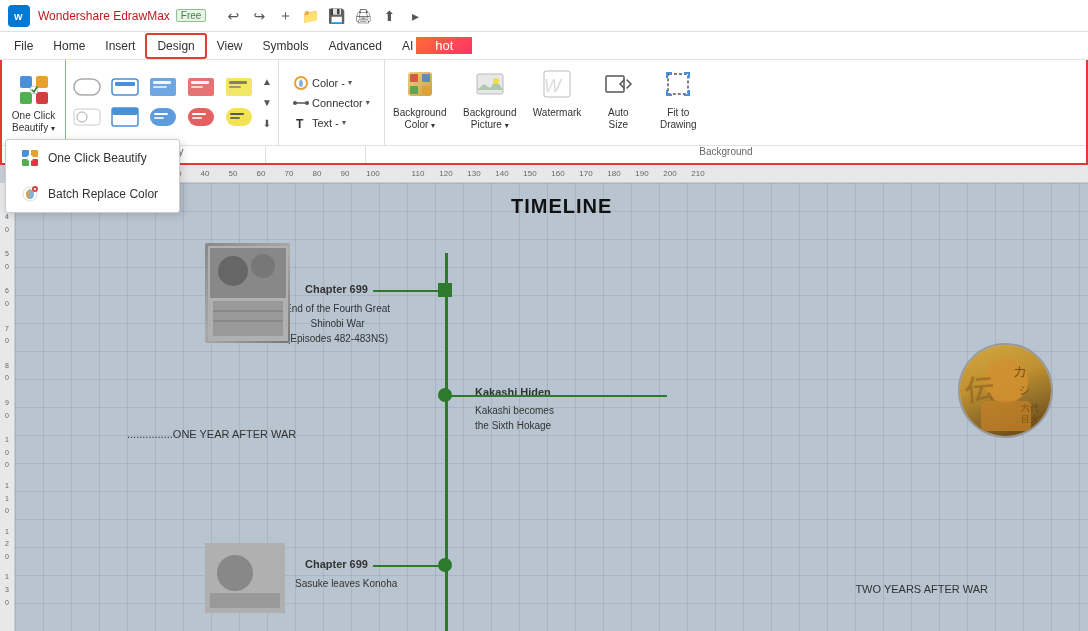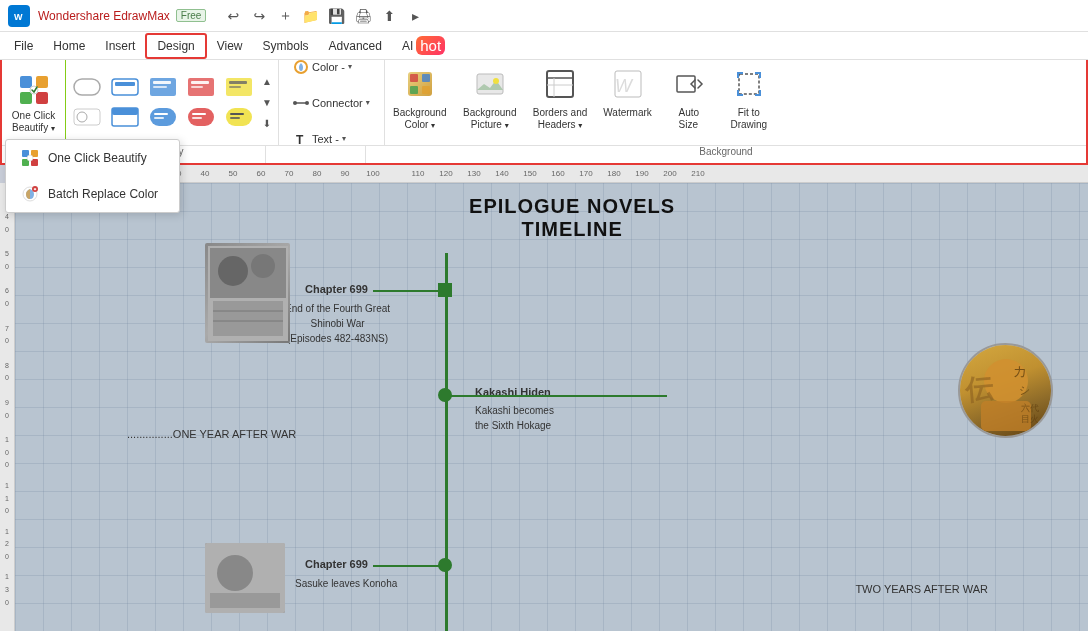--- a/index.html
+++ b/index.html
@@ -54,22 +54,22 @@
       border: 2px solid #e53935;
       color: #333;
       border-radius: 3px;
     }
     .menu-item-ai {
       display: flex; align-items: center; gap: 3px;
       padding: 4px 10px; cursor: pointer; border-radius: 3px; font-size: 12px; color: #333;
     }
     .hot-badge {
       background: linear-gradient(135deg, #ff6b35, #ff3366);
-      color: white; font-size: 15px; padding: 1px 4px;
-      border-radius: 6px;
+      color: white; font-size: 13px; padding: 1px 19px;
+      border-radius: 0;
     }
     .ribbon-mini-btn {
       display: flex; align-items: center; gap: 3px; padding: 2px 6px;
       cursor: pointer; border-radius: 3px; font-size: 11px; color: #333;
     }
     .dropdown-arrow { font-size: 8px; color: #555; }
 
     
     .big-ribbon-btn {
       display: flex; flex-direction: column; align-items: center; justify-content: flex-start;
@@ -244,21 +244,21 @@
         </div>
       </div>
 
       <div style="display:flex; flex-direction:column; justify-content:space-between; height:60px; padding:2px 0;">
         <div style="width:14px;height:14px;display:flex;align-items:center;justify-content:center;cursor:pointer;color:#555;font-size:10px;">▲</div>
         <div style="width:14px;height:14px;display:flex;align-items:center;justify-content:center;cursor:pointer;color:#555;font-size:10px;">▼</div>
         <div style="width:14px;height:14px;display:flex;align-items:center;justify-content:center;cursor:pointer;color:#555;font-size:10px;">⬇</div>
       </div>
     </div>
 
-    <div style="display:flex; flex-direction:column; justify-content:center; border-right:1px solid #e0e0e0; padding:4px 8px; gap:16px; min-width:100px;">
+    <div style="display:flex; flex-direction:column; justify-content:center; border-right:1px solid #e0e0e0; padding:4px 8px; gap:0; min-width:100px;">
       <div class="ribbon-mini-btn">
         <svg width="16" height="16" viewBox="0 0 16 16">
           <circle cx="8" cy="8" r="6" fill="none" stroke="#e8a030" stroke-width="2"></circle>
           <path d="M8 4 Q10 6 10 8 Q10 12 8 12 Q6 12 6 8 Q6 6 8 4" fill="#4a90d9" opacity="0.7"></path>
         </svg>
         <span>Color -</span>
         <span class="dropdown-arrow">▾</span>
       </div>
       <div class="ribbon-mini-btn">
         <svg width="16" height="16" viewBox="0 0 16 16">
@@ -309,35 +309,20 @@
           <circle cx="22" cy="13" r="3" fill="#f0e040"></circle>
         </svg>
       </div>
       <div style="font-size:10px;color:#333;text-align:center;line-height:1.2;margin-top:2px;">
         <span>Background</span><br>
         <span>Picture</span>
         <span style="font-size:8px;">▾</span>
       </div>
     </div>
 
-    <div class="big-ribbon-btn" style="min-width:70px;">
-      <div class="btn-icon" style="width:36px;height:36px;display:flex;align-items:center;justify-content:center;">
-        <svg width="32" height="32" viewBox="0 0 32 32">
-          <rect x="3" y="3" width="26" height="26" rx="2" fill="none" stroke="#555" stroke-width="2"></rect>
-          <line x1="3" y1="10" x2="29" y2="10" stroke="#555" stroke-width="1.5"></line>
-          <line x1="3" y1="17" x2="29" y2="17" stroke="#ccc" stroke-width="1"></line>
-          <line x1="10" y1="10" x2="10" y2="29" stroke="#ccc" stroke-width="1"></line>
-        </svg>
-      </div>
-      <div style="font-size:10px;color:#333;text-align:center;line-height:1.2;margin-top:2px;">
-        <span>Borders and</span><br>
-        <span>Headers</span>
-        <span style="font-size:8px;">▾</span>
-      </div>
-    </div>
 
     <div class="big-ribbon-btn" style="min-width:62px;">
       <div class="btn-icon" style="width:36px;height:36px;display:flex;align-items:center;justify-content:center;">
         <svg width="32" height="32" viewBox="0 0 32 32">
           <text x="3" y="24" font-size="18" fill="#ccc" opacity="0.7" font-style="italic">W</text>
           <rect x="3" y="3" width="26" height="26" rx="2" fill="none" stroke="#bbb" stroke-width="1"></rect>
         </svg>
       </div>
       <div style="font-size:10px;color:#333;text-align:center;line-height:1.2;margin-top:2px;">
         <span>Watermark</span>
@@ -345,21 +330,21 @@
     </div>
 
     <div class="big-ribbon-btn" style="min-width:58px;">
       <div class="btn-icon" style="width:36px;height:36px;display:flex;align-items:center;justify-content:center;">
         <svg width="32" height="32" viewBox="0 0 32 32">
           <rect x="4" y="8" width="18" height="16" rx="1" fill="none" stroke="#555" stroke-width="1.5"></rect>
           <path d="M25 12 L29 16 L25 20" stroke="#555" stroke-width="1.5" fill="none" stroke-linecap="round"></path>
           <path d="M22 12 L18 16 L22 20" stroke="#555" stroke-width="1.5" fill="none" stroke-linecap="round"></path>
         </svg>
       </div>
-      <div style="font-size:10px;color:#333;text-align:left;line-height:1.2;margin-top:2px;">
+      <div style="font-size:10px;color:#333;text-align:center;line-height:1.2;margin-top:2px;">
         <span>Auto</span><br>
         <span>Size</span>
       </div>
     </div>
 
     <div class="big-ribbon-btn" style="min-width:62px;">
       <div class="btn-icon" style="width:36px;height:36px;display:flex;align-items:center;justify-content:center;">
         <svg width="32" height="32" viewBox="0 0 32 32">
           <rect x="6" y="6" width="20" height="20" rx="1" fill="none" stroke="#555" stroke-width="1.5" stroke-dasharray="3,2"></rect>
           <path d="M4 4 L10 4 L10 6 L6 6 L6 10 L4 10 Z" fill="#4a90d9"></path>
@@ -429,21 +414,20 @@
       <div style="margin-top:8px;">1<br>2<br>0</div>
       <div style="margin-top:8px;">1<br>3<br>0</div>
     </div>
   </div>
 
   <div style="position:absolute; top:18px; left:15px; right:0; bottom:0; background:#b8c4d0; overflow:hidden;">
 
     <div style="position:absolute;top:0;left:0;width:100%;height:100%;background-image:linear-gradient(rgba(100,120,150,0.2) 1px,transparent 1px),linear-gradient(90deg,rgba(100,120,150,0.2) 1px,transparent 1px);background-size:28px 28px;pointer-events:none;"></div>
 
     <div style="position:absolute; top:12px; left:50%; transform:translateX(-40%); text-align:center;">
-      <div style="font-size:20px; font-weight:bold; color:#111; letter-spacing:1px;">EPILOGUE NOVELS</div>
       <div style="font-size:20px; font-weight:bold; color:#111; letter-spacing:1px;">TIMELINE</div>
     </div>
 
     <div style="position:absolute; top:70px; left:430px; width:3px; height:520px; background:#2d7a2d;"></div>
 
     <div style="position:absolute; top:100px; left:290px; font-size:11px; font-weight:bold; color:#333; text-align:right;">
       <span>Chapter 699</span>
     </div>
 
     <div style="position:absolute; top:107px; left:358px; width:72px; height:2px; background:#2d7a2d;"></div>

